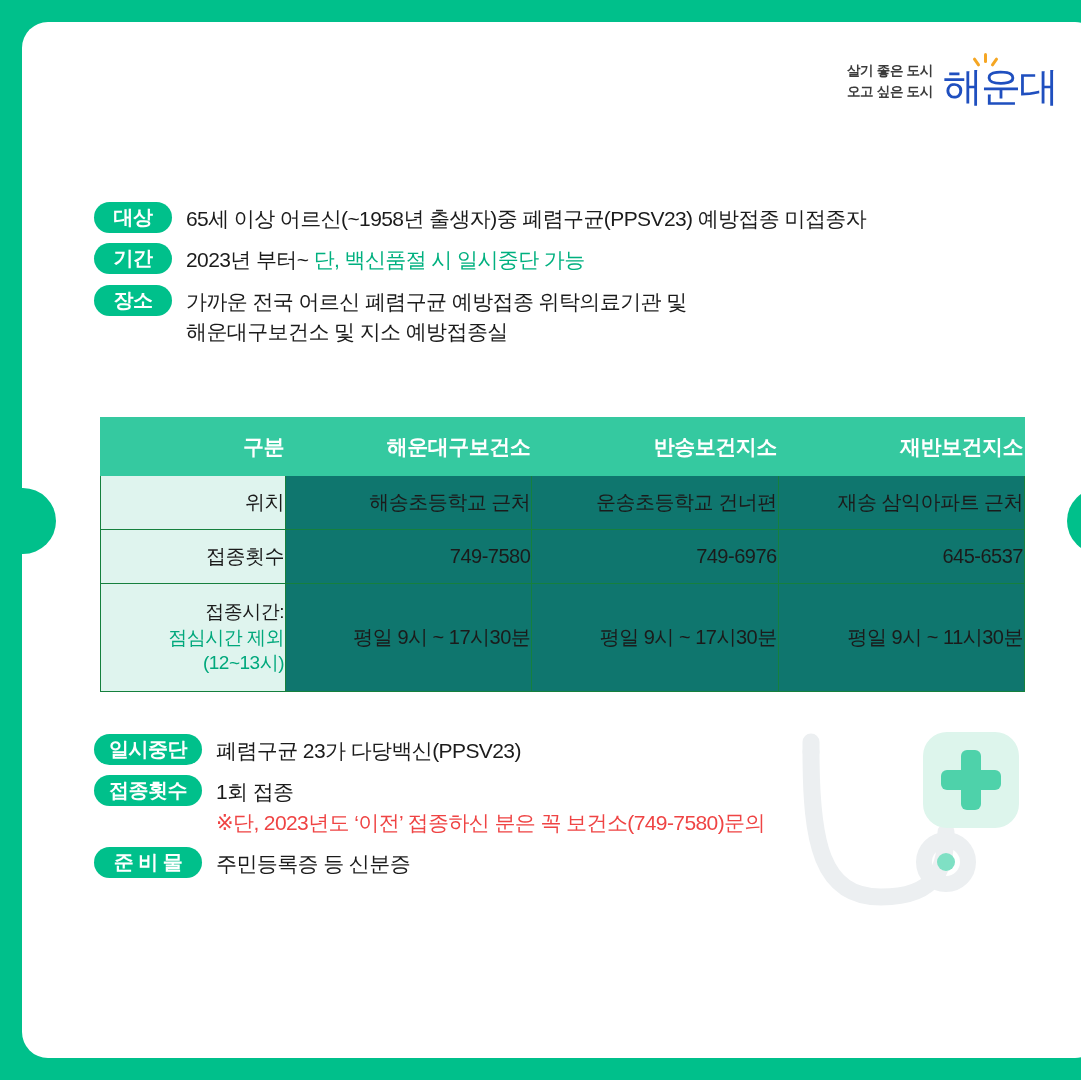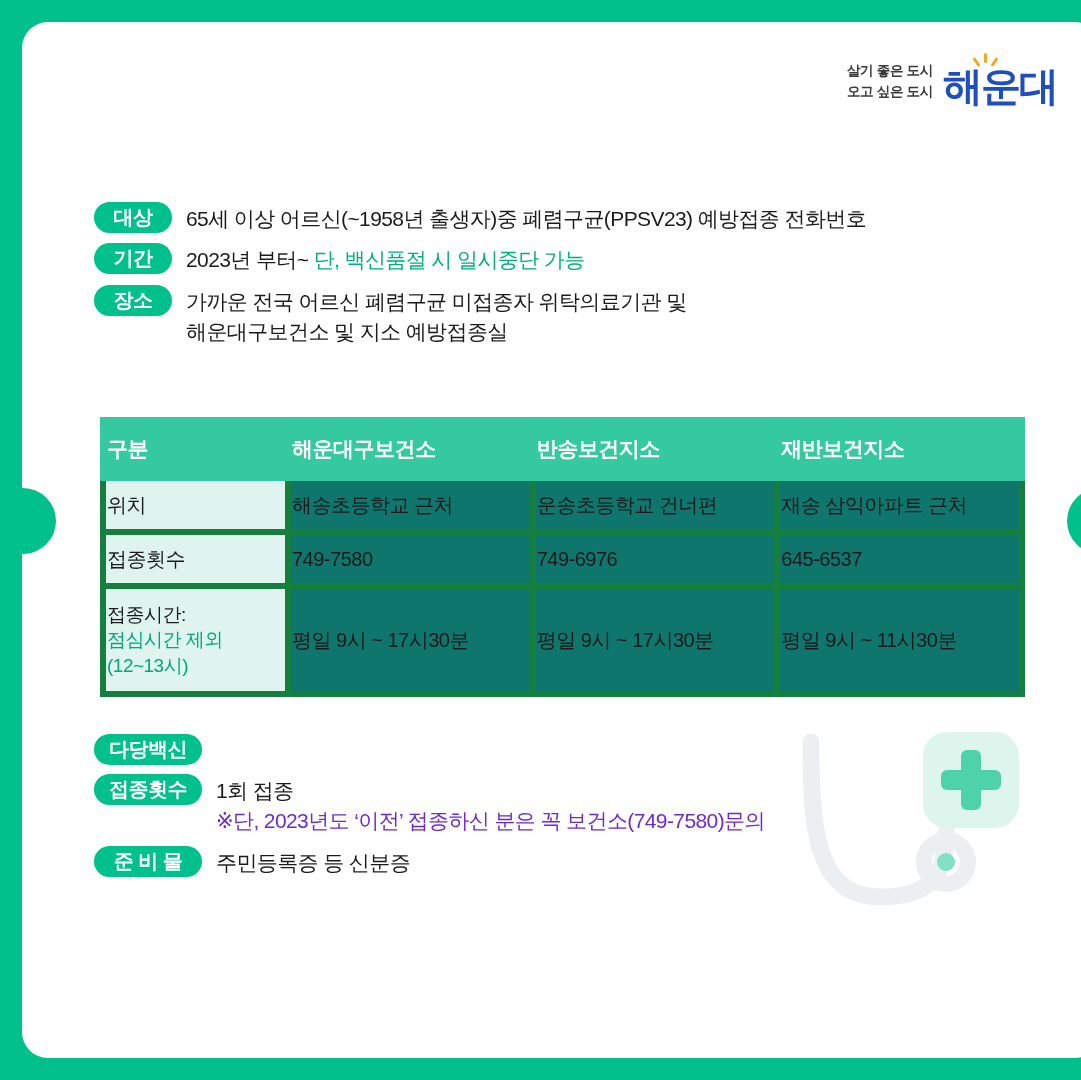--- a/index.html
+++ b/index.html
@@ -43,21 +43,21 @@
     text-align: right;
     font-size: 13.5px;
     line-height: 1.55;
     color: #3b3b3b;
     font-weight: 600;
     letter-spacing: -0.3px;
   }
   .logo-mark {
     position: relative;
     font-size: 40px;
-    font-weight: 700;
+    font-weight: 400;
     color: #1f4fbf;
     letter-spacing: -2px;
     line-height: 1;
     padding-top: 8px;
   }
   .logo-spark {
     position: absolute;
     top: -6px; left: 30px;
     width: 26px; height: 16px;
   }
@@ -106,22 +106,22 @@
   .green-note { color: #00b07f; }
 
   
   .table-wrap { position: absolute; left: 78px; top: 395px; width: 925px; }
   table {
     border-collapse: collapse;
     width: 925px;
     table-layout: fixed;
   }
   th, td {
-    border: 6px solid #15803d;
-    text-align: left;
+    border: 1px solid #15803d;
+    text-align: right;
     font-size: 20px;
     color: #1b1b1b;
     letter-spacing: -0.5px;
     font-weight: 500;
   }
   thead th {
     background: #35c9a0;
     color: #ffffff;
     font-weight: 700;
     height: 58px;
@@ -133,21 +133,21 @@
     background: #dff4ee;
     font-weight: 500;
   }
   tbody tr.tall td { height: 108px; }
   .cell-sub { display:block; font-size: 19px; line-height: 1.35; }
   .cell-sub.hl { color: #00a87c; }
 
   
   .info-block2 { position: absolute; left: 72px; top: 712px; width: 920px; }
   .info-block2 .pill { min-width: 108px; }
-  .red-note { color: #6d28d9; }
+  .red-note { color: #ef4444; }
 
   
   .watermark {
     position: absolute;
     right: 60px; bottom: 46px;
     width: 300px; height: 300px;
     opacity: 1;
     pointer-events: none;
   }
 </style>
@@ -171,34 +171,34 @@
           <span></span>
       </div>
       <span>해운대</span>
     </div>
   </div>
 
   <div class="info-block">
 
     <div class="info-row">
       <div class="pill">대상</div>
-      <div class="info-text">65세 이상 어르신(~1958년 출생자)중 폐렴구균(PPSV23) 예방접종 전화번호</div>
+      <div class="info-text">65세 이상 어르신(~1958년 출생자)중 폐렴구균(PPSV23) 예방접종 미접종자</div>
     </div>
 
     <div class="info-row">
       <div class="pill">기간</div>
       <div class="info-text">
         <span>2023년 부터~ </span><span class="green-note">단, 백신품절 시 일시중단 가능</span>
       </div>
     </div>
 
     <div class="info-row">
       <div class="pill">장소</div>
       <div class="info-text">
-        <div>가까운 전국 어르신 폐렴구균 미접종자 위탁의료기관 및</div>
+        <div>가까운 전국 어르신 폐렴구균 예방접종 위탁의료기관 및</div>
         <div>해운대구보건소 및 지소 예방접종실</div>
       </div>
     </div>
 
   </div>
 
   <div class="table-wrap">
     <table>
       <thead>
         <tr>
@@ -231,21 +231,22 @@
           <td>평일 9시 ~ 17시30분</td>
           <td>평일 9시 ~ 11시30분</td>
         </tr>
       </tbody>
     </table>
   </div>
 
   <div class="info-block2">
 
     <div class="info-row">
-      <div class="pill">다당백신</div>
+      <div class="pill">일시중단</div>
+      <div class="info-text">폐렴구균 23가 다당백신(PPSV23)</div>
     </div>
 
     <div class="info-row">
       <div class="pill">접종횟수</div>
       <div class="info-text">
         <div>1회 접종</div>
         <div class="red-note">※단, 2023년도 ‘이전’ 접종하신 분은 꼭 보건소(749-7580)문의</div>
       </div>
     </div>
 

